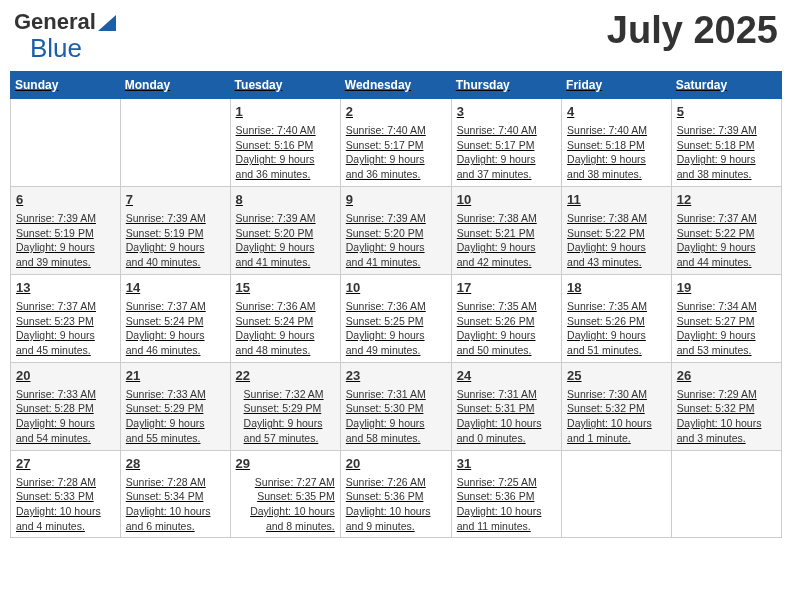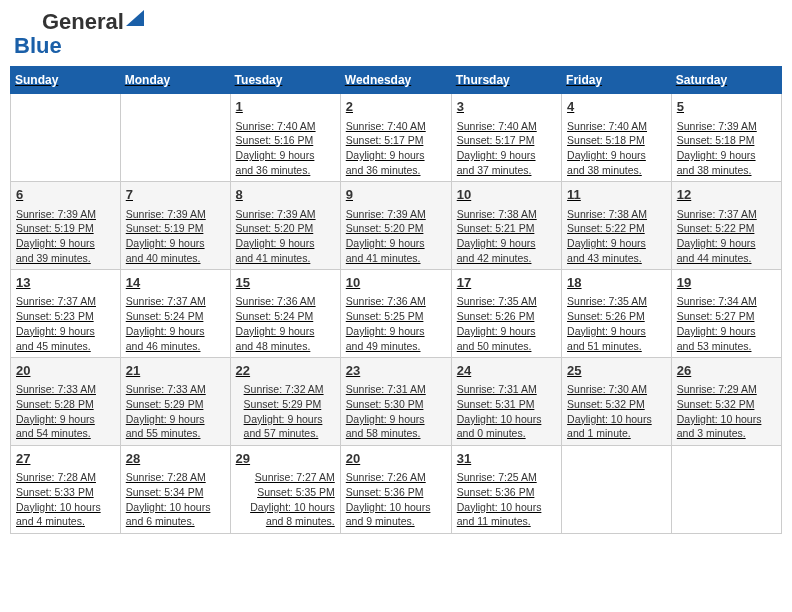--- a/index.html
+++ b/index.html
@@ -22,23 +22,24 @@
       flex-direction: column;
       align-items: flex-start;
       line-height: 1.1;
     }
     .logo-general {
       font-size: 22px;
       font-weight: bold;
       color: #333;
     }
     .logo-blue {
-      font-size: 22px;
-      font-weight: bold;
+      font-size: 26px;
+      font-weight: normal;
       color: #1a5fa8;
+      margin-left: 16px;
     }
     .title-area {
       text-align: right;
     }
     .month-title {
       font-size: 38px;
       font-weight: bold;
       color: #333;
       line-height: 1.1;
     }
@@ -90,31 +91,32 @@
     }
     .empty-cell {
       background-color: #fff !important;
     }
   </style>
 </head>
 <body>
 
 <div class="header-area">
   <div class="logo">
-    <div style="display:flex; align-items:flex-start;margin-left:28px;">
+    <div style="display:flex; align-items:flex-end;">
       <span class="logo-general">General</span>
       <span style="display:inline-block; margin-left:2px; vertical-align:middle;">
         <svg width="18" height="16" viewBox="0 0 18 16">
           <polygon points="0,16 18,0 18,16" fill="#1a5fa8"></polygon>
         </svg>
       </span>
     </div>
     <span class="logo-blue">Blue</span>
   </div>
   <div class="title-area">
+    <div class="month-title">July 2025</div>
   </div>
 </div>
 
 <table class="calendar">
   <thead>
     <tr id="header-row">
         <th>Sunday</th>
         <th>Monday</th>
         <th>Tuesday</th>
         <th>Wednesday</th>

